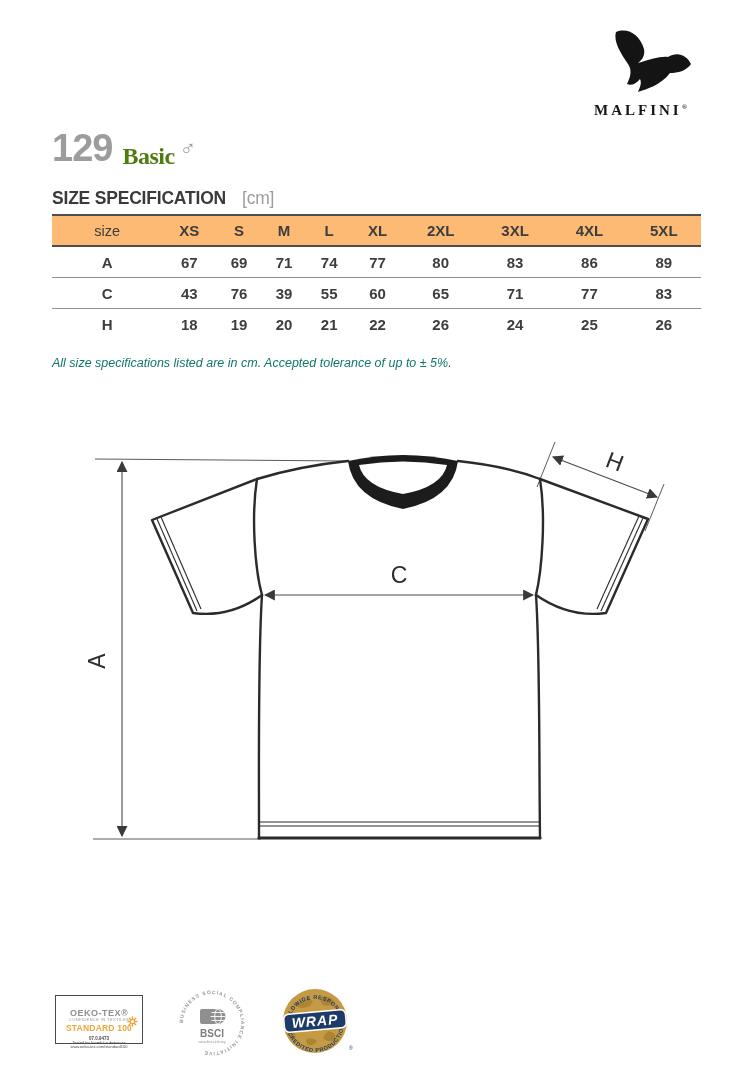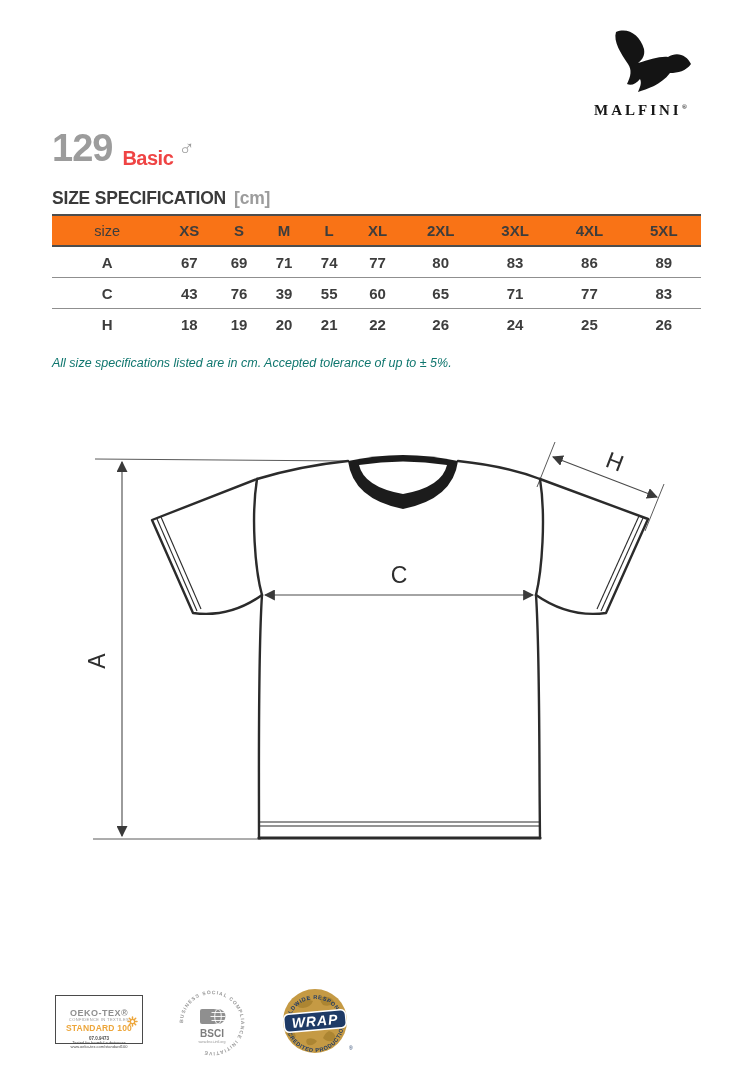--- a/index.html
+++ b/index.html
@@ -8,32 +8,32 @@
 
   
   .brand{position:absolute;top:26px;right:41px;width:118px;}
   .brand .wordmark{margin-top:2px;font-family:"Liberation Serif",serif;font-weight:700;
         font-size:15px;letter-spacing:3px;color:#161616;white-space:nowrap;}
   .brand .wordmark sup{font-size:7px;letter-spacing:0;}
 
   
   .title{position:absolute;left:52px;top:127px;display:flex;align-items:flex-end;}
   .title .code{font-size:38px;font-weight:700;color:#9c9c9c;letter-spacing:-1px;}
-  .title .name{font-size:20px;font-weight:700;color:#ef4444;margin-left:10px;letter-spacing:-.5px;}
+  .title .name{font-size:24px;font-weight:700;color:#4d7c0f;margin-left:10px;letter-spacing:-.5px;font-family:Liberation Serif, serif;}
   .title .gender{font-size:22px;font-weight:400;color:#9c9c9c;margin-left:5px;position:relative;top:-8px;}
 
   
   .section-title{position:absolute;left:52px;top:188px;font-size:17.5px;font-weight:700;
         letter-spacing:-.2px;color:#3a3a3a;}
-  .section-title .unit{color:#9c9c9c;font-weight:700;margin-left:8px;}
+  .section-title .unit{color:#9c9c9c;font-weight:400;margin-left:16px;}
 
   
   .size-table{position:absolute;left:52px;top:214px;width:649px;border-collapse:collapse;}
   .size-table th,.size-table td{text-align:center;padding:0;}
-  .size-table thead th{background:#f97316;border-top:2px solid #4d4d4d;border-bottom:2px solid #4d4d4d;
+  .size-table thead th{background:#fdba74;border-top:2px solid #4d4d4d;border-bottom:2px solid #4d4d4d;
         height:29px;font-size:15px;font-weight:700;color:#3d3d3d;}
   .size-table thead th:first-child{font-weight:400;font-size:14.5px;width:17%;}
   .size-table tbody th,.size-table tbody td{height:30px;font-size:15px;font-weight:700;color:#3d3d3d;}
   .size-table tbody tr + tr th,.size-table tbody tr + tr td{border-top:1.5px solid #8f8f8f;}
 
   .note{position:absolute;left:52px;top:356px;font-size:12.5px;font-style:italic;color:#0f766e;}
 
   
   .drawing{position:absolute;left:85px;top:425px;}
   .dim-label{font-family:"Liberation Sans",sans-serif;font-size:23px;fill:#2e2e2e;}

